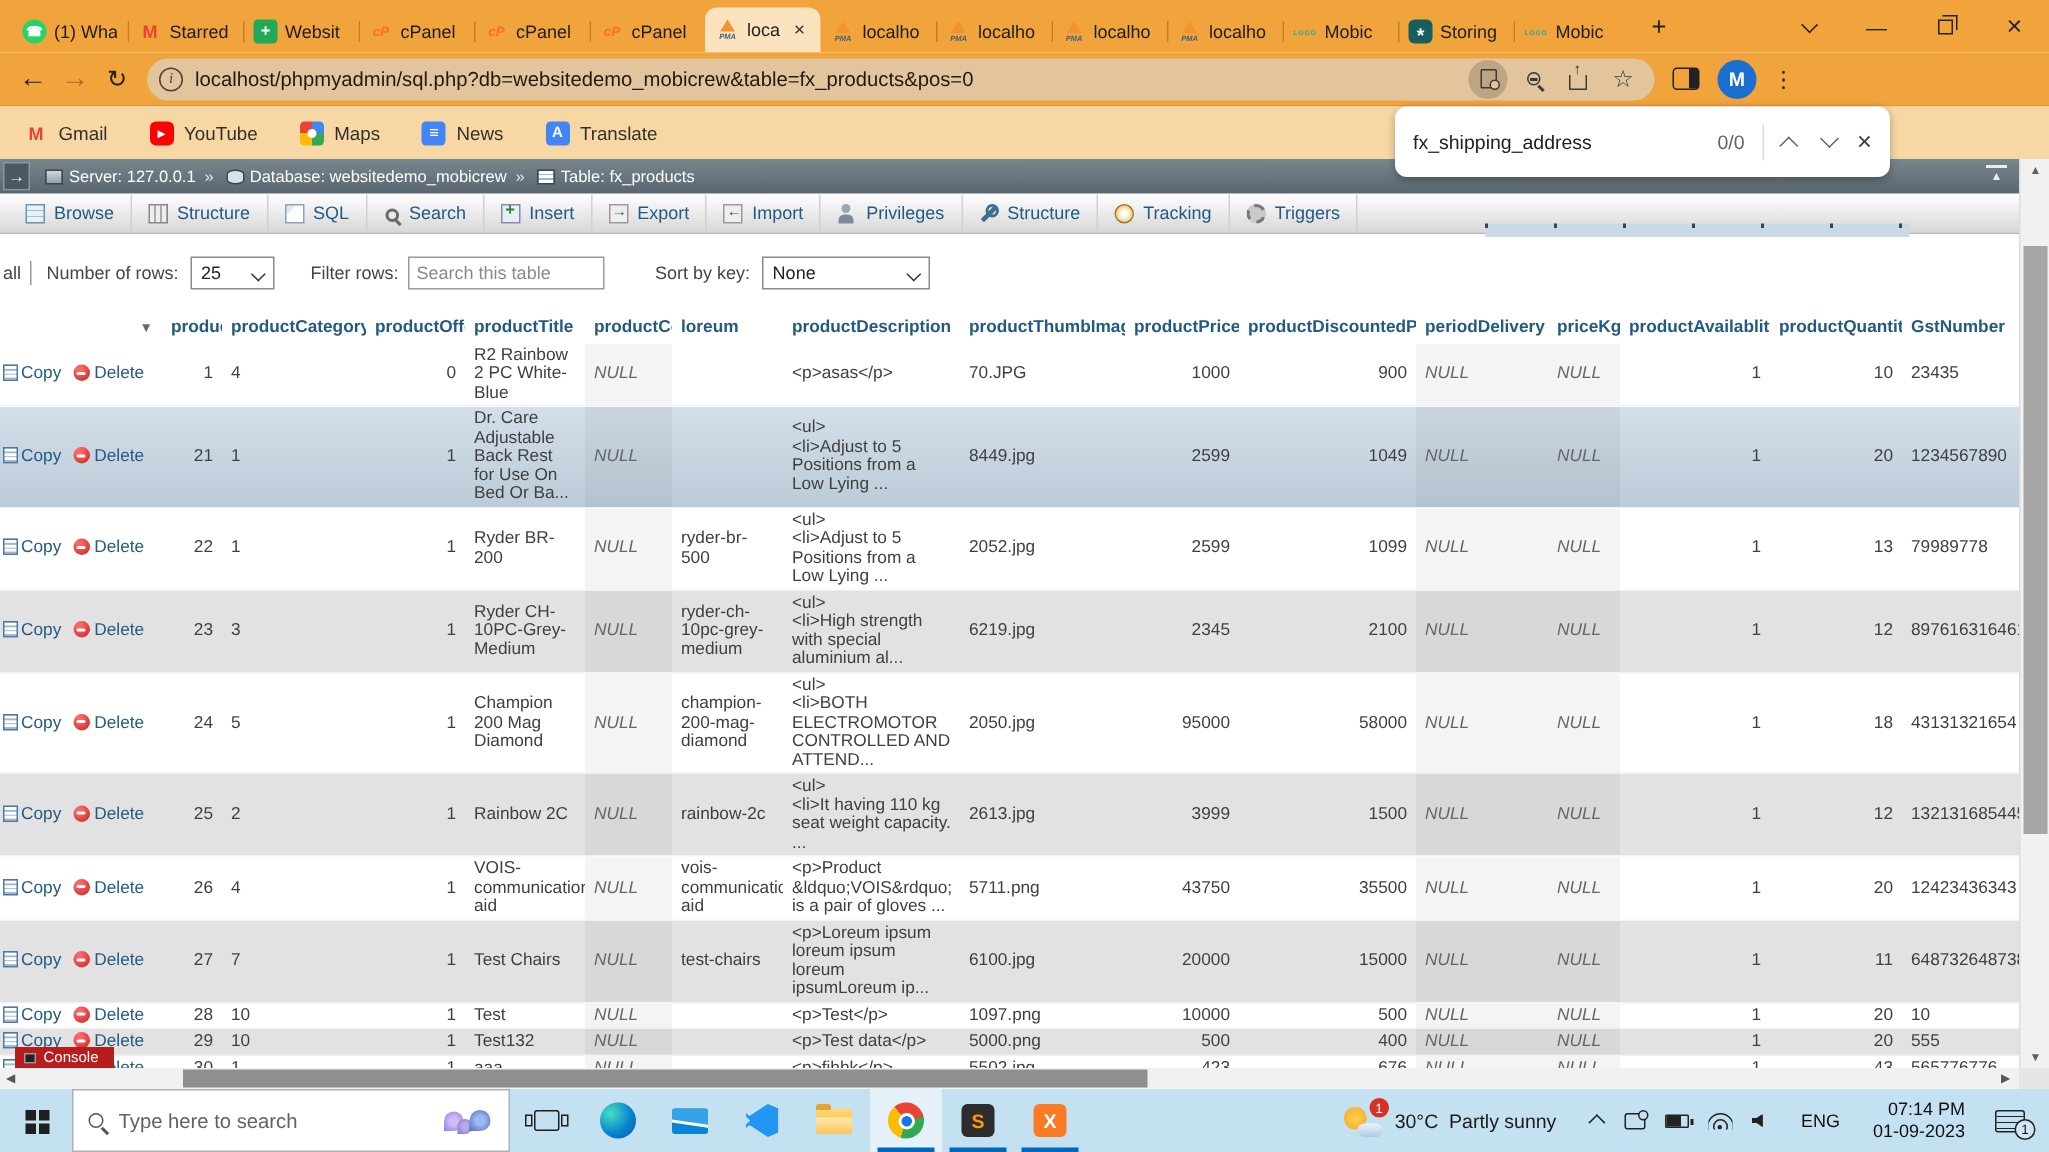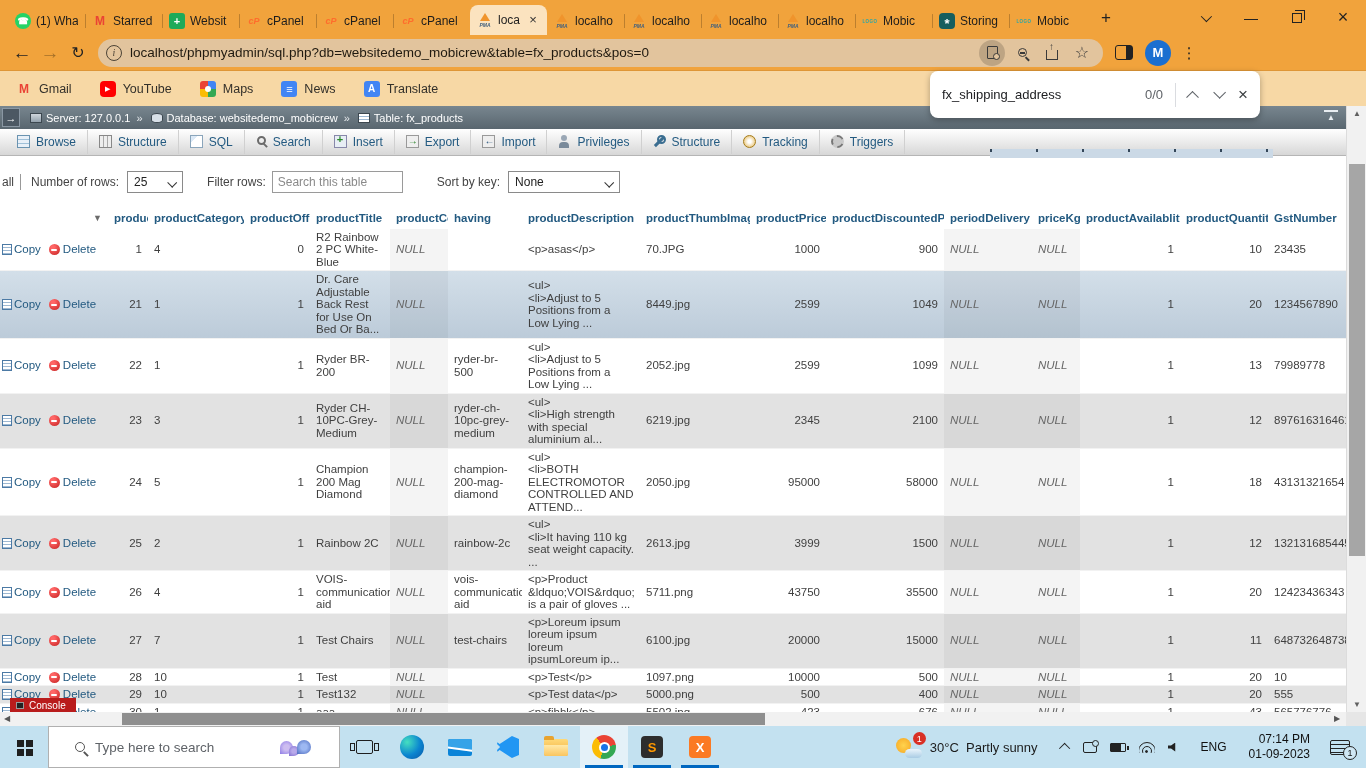--- a/index.html
+++ b/index.html
@@ -86,21 +86,21 @@
   .crumbbar { height:23px; background:linear-gradient(#78868f,#59666f); color:#fff; font-size:11px; display:flex; align-items:center; padding-left:2px; position:relative; }
   .collapse { width:18px; height:19px; background:#4c5863; border:1px solid #8a97a3; display:flex; align-items:center; justify-content:center; font-size:11px; color:#fff; margin-right:8px; }
   .bc-ic { width:12px; height:10px; margin:0 4px 0 2px; flex:none; }
   .bc-ic.server { background:linear-gradient(#cfd6dc,#93a1ac); border:1px solid #3c474f; }
   .bc-ic.db { background:#d8e0e8; border:1px solid #3c474f; border-radius:50% / 30%; }
   .bc-ic.tbl { background:repeating-linear-gradient(#fff 0 2px,#9db8d2 2px 3px); border:1px solid #3c474f; }
   .bc-sep { margin:0 6px; color:#e5e9ec; }
   .totop { position:absolute; right:8px; top:4px; width:14px; border-top:2px solid #e8edf1; color:#e8edf1; font-size:8px; text-align:center; line-height:12px; }
 
   .pmatabs { height:27px; background:linear-gradient(#ffffff,#d7d7d7); border-bottom:1px solid #b5b5b5; display:flex; align-items:center; padding-left:6px; }
-  .ptab { display:flex; align-items:flex-start; gap:6px; padding:5px 11px; font-size:12px; color:#235a81; border-right:1px solid #d0d0d0; }
+  .ptab { display:flex; align-items:flex-end; gap:6px; padding:5px 11px; font-size:12px; color:#235a81; border-right:1px solid #d0d0d0; }
   .pt { width:13px; height:13px; flex:none; position:relative; }
   .pt.browse { background:repeating-linear-gradient(#e8f0f8 0 3px,#9fc0d8 3px 4px); border:1px solid #6a93b0; }
   .pt.structure { background:repeating-linear-gradient(90deg,#eee 0 3px,#aaa 3px 4px); border:1px solid #888; }
   .pt.sql { background:linear-gradient(135deg,#dce9f6 30%,#fff 30%); border:1px solid #8aa5bb; }
   .pt.search { width:9px; height:9px; border:2px solid #6b6b6b; border-radius:50%; margin:1px; }
   .pt.search::after { content:""; position:absolute; right:-4px; bottom:-3px; width:6px; height:2px; background:#6b6b6b; transform:rotate(45deg); }
   .pt.insert { background:#e8eef5; border:1px solid #88a; }
   .pt.insert::after { content:"+"; position:absolute; top:-3px; left:2px; color:#2a8a2a; font-weight:bold; font-size:11px; }
   .pt.export { background:#eee; border:1px solid #999; }
   .pt.export::after { content:"→"; position:absolute; top:-1px; left:1px; color:#1a7a1a; font-size:10px; font-weight:bold; }
@@ -155,21 +155,21 @@
   .vscroll .thumb { position:absolute; left:2px; width:16px; top:58px; height:392px; background:#a6a6a6; }
   .hscroll { position:absolute; top:712px; left:0; width:1366px; height:14px; background:#f1f1f1; z-index:40; }
   .hscroll .thumb { position:absolute; left:122px; top:1px; width:643px; height:12px; background:#8f8f8f; }
   .hscroll .arr { position:absolute; top:0; width:14px; height:14px; color:#555; font-size:8px; text-align:center; line-height:14px; }
   .corner { position:absolute; right:0; top:712px; width:20px; height:14px; background:#e6e6e6; z-index:41; }
 
   
   .taskbar { position:absolute; top:726px; left:0; width:1366px; height:42px; background:#C3E1F0; display:flex; align-items:center; z-index:70; }
   .startbtn { width:48px; height:42px; display:flex; align-items:center; justify-content:center; }
   .winlogo { width:7px; height:7px; background:#1f1f1f; box-shadow:9px 0 #1f1f1f, 0 9px #1f1f1f, 9px 9px #1f1f1f; margin:-8px 8px 0 0; }
-  .tsearch { width:292px; height:42px; background:#fff; border:1px solid #b0b0b0; display:flex; align-items:center; padding:0 26px; position:relative; }
+  .tsearch { width:292px; height:42px; background:#fff; border:1px solid #b0b0b0; display:flex; align-items:center; padding:0 10px; position:relative; }
   .tsearch .mag { width:10px; height:10px; border:1.8px solid #555; border-radius:50%; position:relative; margin-right:10px; flex:none; }
   .tsearch .mag::after { content:""; position:absolute; right:-5px; bottom:-4px; width:6px; height:1.8px; background:#555; transform:rotate(45deg); }
   .tsearch .ph { font-size:13.5px; color:#5f6368; flex:1; }
   .flowers { display:flex; align-items:center; margin-right:2px; }
   .flowers i { border-radius:50% 50% 50% 0; }
   .fl1 { width:13px; height:13px; background:radial-gradient(#cdbdf0 30%,#8c7ae6); margin-right:-4px; }
   .fl2 { width:10px; height:10px; background:radial-gradient(#b9a9ea 30%,#7f6fd0); margin:8px -2px 0 0; }
   .fl3 { width:14px; height:14px; background:radial-gradient(#9db8f2 30%,#4a69bd); border-radius:50% 0 50% 50%; }
   .slot { width:48px; height:42px; display:flex; align-items:center; justify-content:center; position:relative; }
   .slot.active-app::after { content:""; position:absolute; bottom:0; left:5px; right:5px; height:3px; background:#0067c0; }
@@ -498,21 +498,21 @@
         <thead>
           <tr>
             <th class="c-act">
                 <span class="coldrop">▼</span>
               </th>
             <th>productID</th>
               <th>productCategory</th>
               <th>productOffer</th>
               <th>productTitle</th>
               <th>productCode</th>
-              <th>having</th>
+              <th>loreum</th>
               <th>productDescription</th>
               <th>productThumbImage</th>
               <th>productPrice</th>
               <th>productDiscountedPrice</th>
               <th>periodDelivery</th>
               <th>priceKg</th>
               <th>productAvailablity</th>
               <th>productQuantity</th>
               <th>GstNumber</th>
           </tr>

